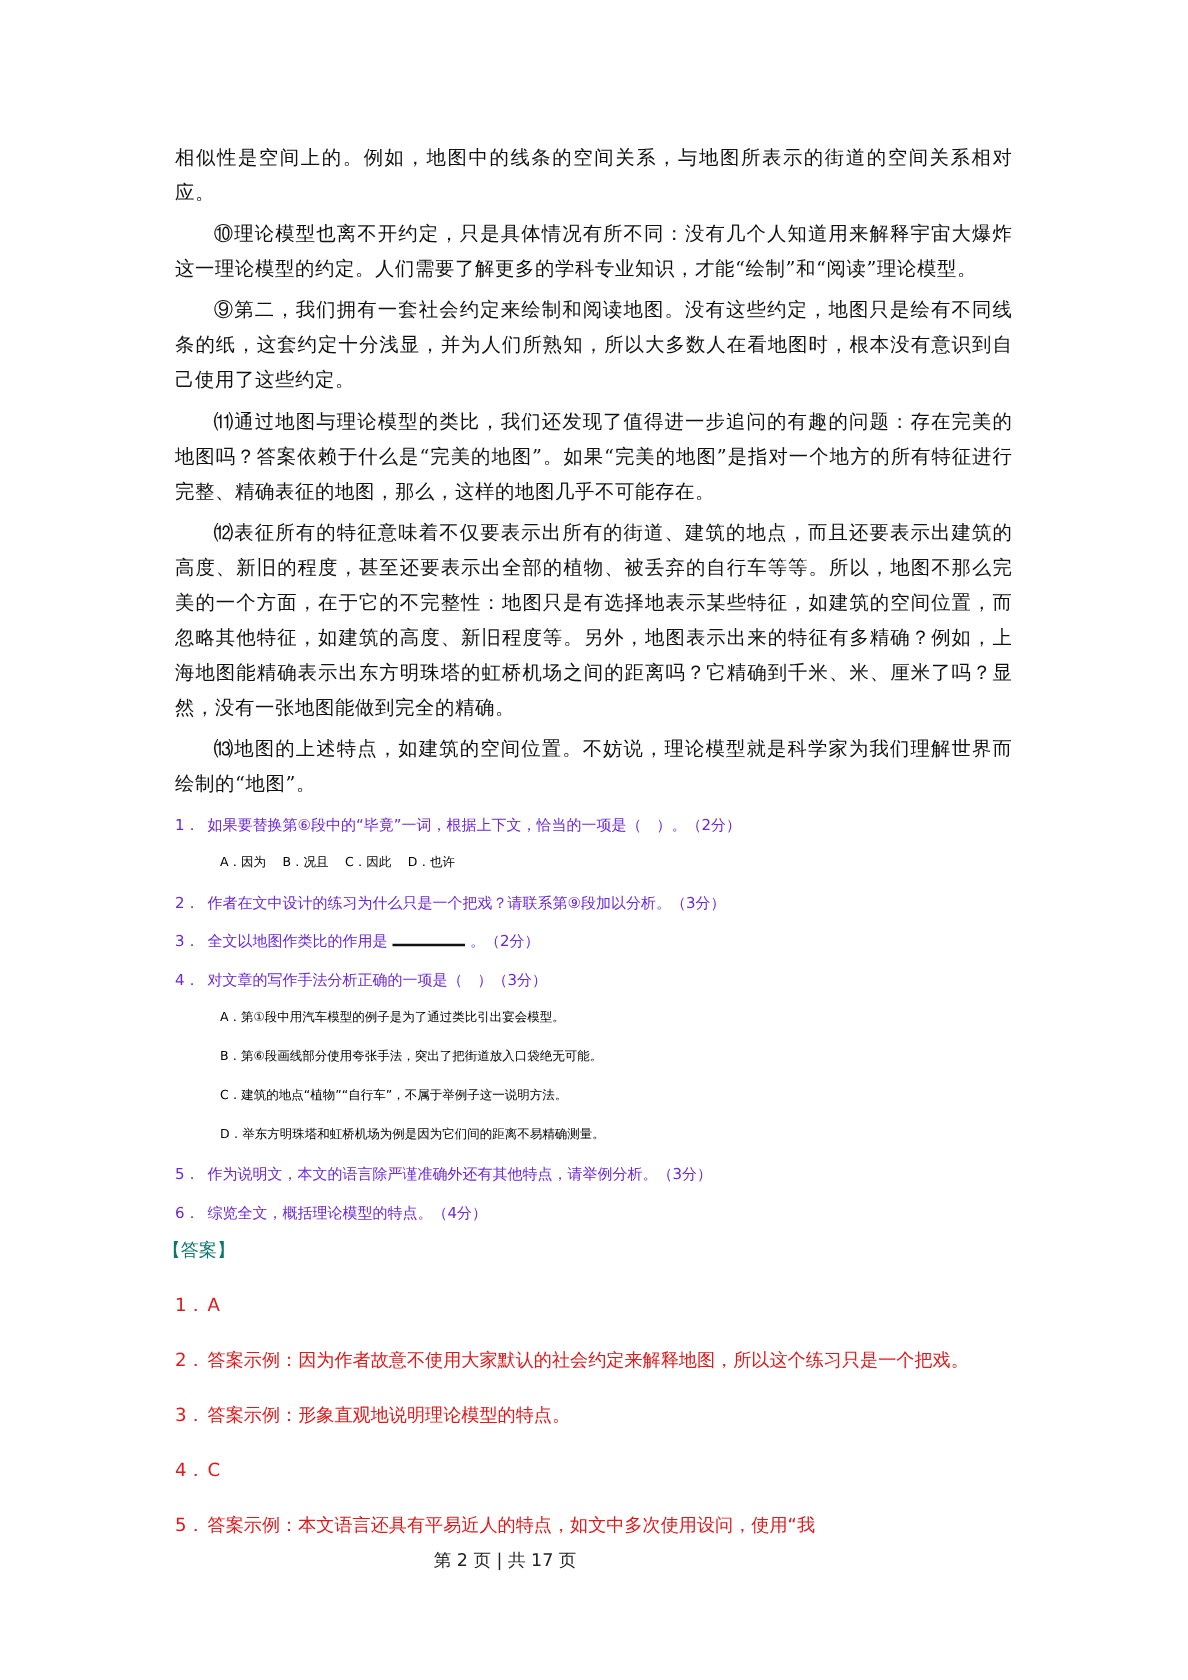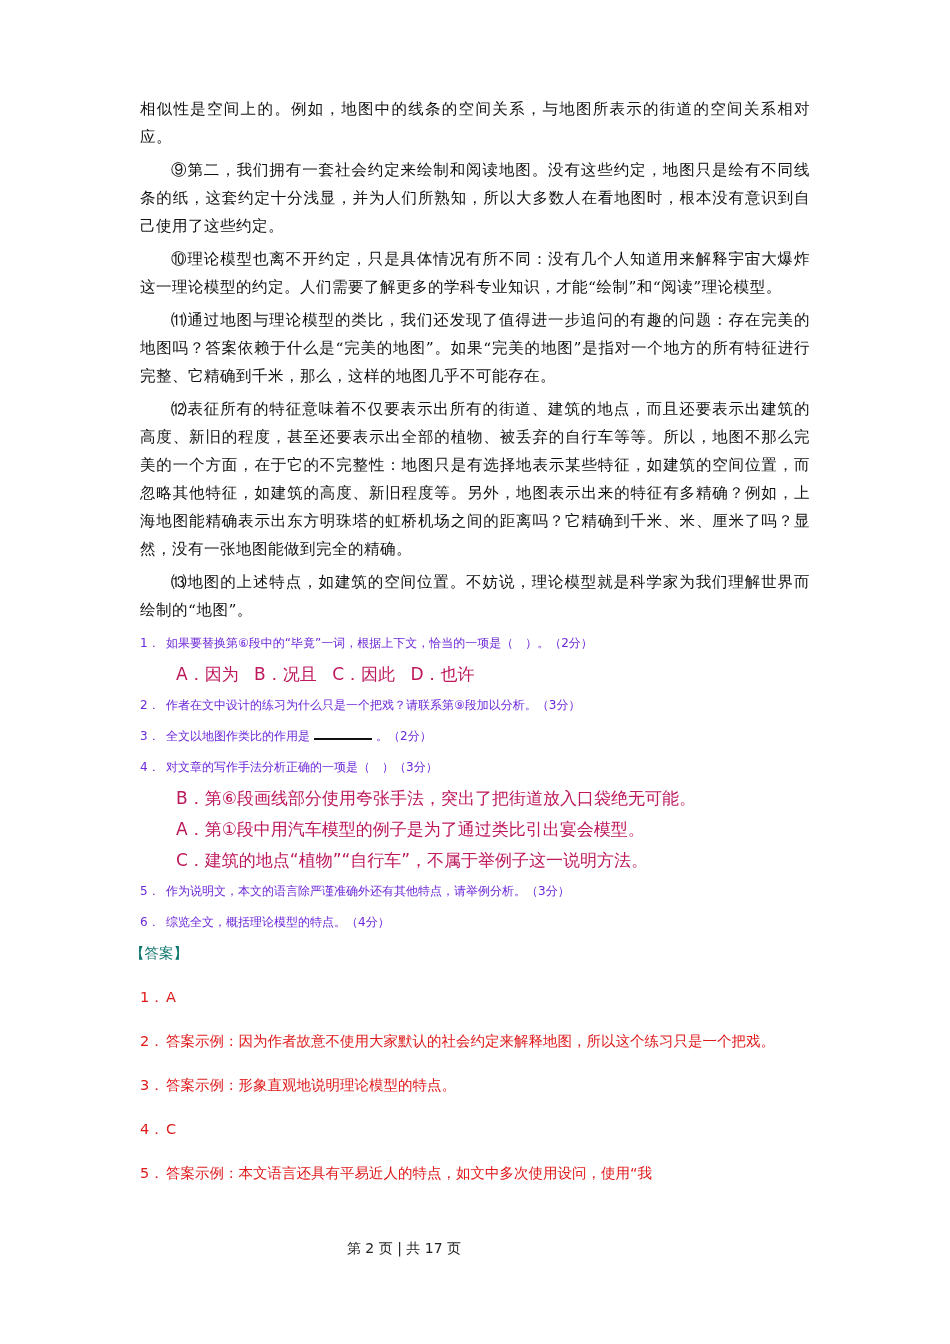--- a/index.html
+++ b/index.html
@@ -1,40 +1,40 @@
 <!DOCTYPE html>
 <html><head>
   <meta charset="utf-8">
   <style>
     html, body { margin: 0; padding: 0; background: #ffffff; }
     body { width: 950px; height: 1344px; position: relative; overflow: hidden; }
     .page { position: absolute; left: 0; top: 0; width: 950px; height: 1344px; background: #fff; }
-    .content { position: absolute; left: 140px; top: 95px; width: 670px; color: #111; }
+    .content { position: absolute; left: 140px; top: 112px; width: 670px; color: #111; }
     .p { font-family: "DejaVu Serif", serif; font-size: 15.5px; line-height: 28px; margin: 0 0 5px 0; text-align: justify; text-align-last: left; letter-spacing: 0.5px; }
     .p.indent { text-indent: 31px; }
     .q { font-family: "DejaVu Sans", sans-serif; font-size: 12px; line-height: 28px; margin: 0 0 3px 0; color: #6d28d9; }
     .q .num { display: inline-block; width: 26px; }
-    .opt { font-family: "DejaVu Sans", sans-serif; font-size: 17px; line-height: 28px; margin: 0 0 3px 36px; color: #be185d; }
+    .opt { font-family: "DejaVu Sans", sans-serif; font-size: 10px; line-height: 28px; margin: 0 0 3px 36px; color: #000000; }
     .opts-inline span { margin-right: 10px; }
     .blank { display: inline-block; width: 58px; border-bottom: 2px solid #111; height: 16px; vertical-align: baseline; margin: 0 4px; }
     .ans-head { font-family: "DejaVu Sans", sans-serif; font-size: 14.5px; line-height: 28px; color: #0f766e; margin: 2px 0 3px -10px; }
     .ans { font-family: "DejaVu Sans", sans-serif; font-size: 14.5px; line-height: 28px; color: #e0191b; margin: 16px 0 3px 0; padding-left: 26px; text-indent: -26px; }
     .ans .num { display: inline-block; width: 26px; text-indent: 0; }
     .footer { position: absolute; left: 0; top: 1240px; width: 808px; text-align: center; font-family: "DejaVu Sans", sans-serif; font-size: 14px; color: #222; }
   </style>
 </head>
 <body>
 
 <div class="page">
   <div class="content">
 
     <p class="p">相似性是空间上的。例如，地图中的线条的空间关系，与地图所表示的街道的空间关系相对应。</p>
+    <p class="p indent">⑩理论模型也离不开约定，只是具体情况有所不同：没有几个人知道用来解释宇宙大爆炸这一理论模型的约定。人们需要了解更多的学科专业知识，才能“绘制”和“阅读”理论模型。</p>
     <p class="p indent">⑨第二，我们拥有一套社会约定来绘制和阅读地图。没有这些约定，地图只是绘有不同线条的纸，这套约定十分浅显，并为人们所熟知，所以大多数人在看地图时，根本没有意识到自己使用了这些约定。</p>
-    <p class="p indent">⑩理论模型也离不开约定，只是具体情况有所不同：没有几个人知道用来解释宇宙大爆炸这一理论模型的约定。人们需要了解更多的学科专业知识，才能“绘制”和“阅读”理论模型。</p>
-    <p class="p indent">⑾通过地图与理论模型的类比，我们还发现了值得进一步追问的有趣的问题：存在完美的地图吗？答案依赖于什么是“完美的地图”。如果“完美的地图”是指对一个地方的所有特征进行完整、它精确到千米，那么，这样的地图几乎不可能存在。</p>
+    <p class="p indent">⑾通过地图与理论模型的类比，我们还发现了值得进一步追问的有趣的问题：存在完美的地图吗？答案依赖于什么是“完美的地图”。如果“完美的地图”是指对一个地方的所有特征进行完整、精确表征的地图，那么，这样的地图几乎不可能存在。</p>
     <p class="p indent">⑿表征所有的特征意味着不仅要表示出所有的街道、建筑的地点，而且还要表示出建筑的高度、新旧的程度，甚至还要表示出全部的植物、被丢弃的自行车等等。所以，地图不那么完美的一个方面，在于它的不完整性：地图只是有选择地表示某些特征，如建筑的空间位置，而忽略其他特征，如建筑的高度、新旧程度等。另外，地图表示出来的特征有多精确？例如，上海地图能精确表示出东方明珠塔的虹桥机场之间的距离吗？它精确到千米、米、厘米了吗？显然，没有一张地图能做到完全的精确。</p>
     <p class="p indent">⒀地图的上述特点，如建筑的空间位置。不妨说，理论模型就是科学家为我们理解世界而绘制的“地图”。</p>
 
     <div class="q">
       <span class="num">1．</span><span>如果要替换第⑥段中的“毕竟”一词，根据上下文，恰当的一项是（　）。（2分）</span>
     </div>
     <div class="opt opts-inline">
       <span>A．因为</span>
       <span>B．况且</span>
       <span>C．因此</span>
@@ -45,23 +45,24 @@
       <span class="num">2．</span><span>作者在文中设计的练习为什么只是一个把戏？请联系第⑨段加以分析。（3分）</span>
     </div>
 
     <div class="q">
       <span class="num">3．</span><span>全文以地图作类比的作用是</span><span class="blank"></span><span>。（2分）</span>
     </div>
 
     <div class="q">
       <span class="num">4．</span><span>对文章的写作手法分析正确的一项是（　）（3分）</span>
     </div>
+    <div class="opt">A．第①段中用汽车模型的例子是为了通过类比引出宴会模型。</div>
     <div class="opt">B．第⑥段画线部分使用夸张手法，突出了把街道放入口袋绝无可能。</div>
-    <div class="opt">A．第①段中用汽车模型的例子是为了通过类比引出宴会模型。</div>
     <div class="opt">C．建筑的地点“植物”“自行车”，不属于举例子这一说明方法。</div>
+    <div class="opt">D．举东方明珠塔和虹桥机场为例是因为它们间的距离不易精确测量。</div>
 
     <div class="q">
       <span class="num">5．</span><span>作为说明文，本文的语言除严谨准确外还有其他特点，请举例分析。（3分）</span>
     </div>
 
     <div class="q">
       <span class="num">6．</span><span>综览全文，概括理论模型的特点。（4分）</span>
     </div>
 
     <div class="ans-head">【答案】</div>

